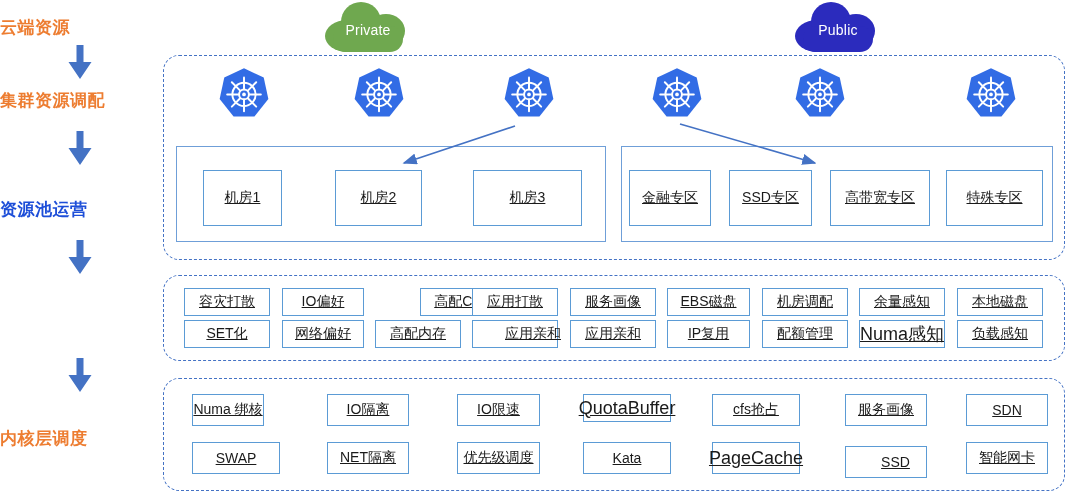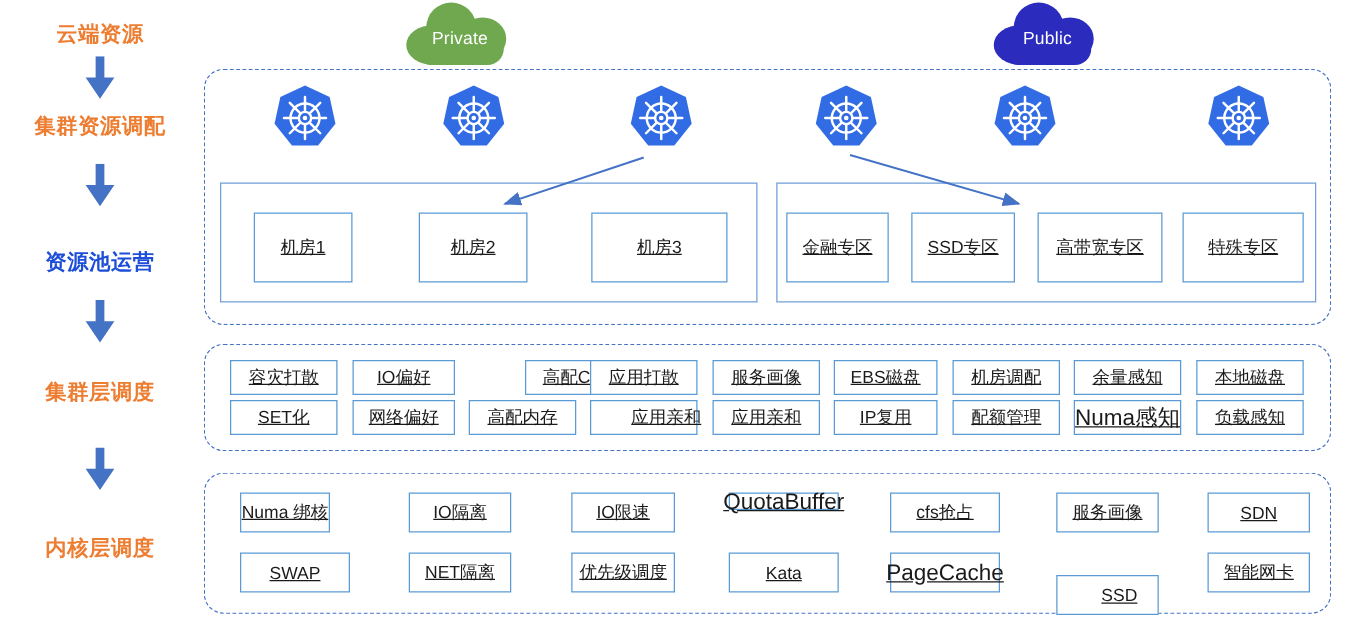--- a/index.html
+++ b/index.html
@@ -17,21 +17,20 @@
 
   
   #left-rail {
     position: absolute;
     left: 0; top: 0;
     width: 160px; height: 502px;
   }
   .rail-label {
     position: absolute;
     left: 0; width: 160px;
-    text-align: center;
     color: #ED7D31;
     font-size: 17px;
     font-weight: 700;
     letter-spacing: .5px;
     white-space: nowrap;
   }
   .rail-arrow {
     position: absolute;
     left: 66px;
     width: 28px;
@@ -112,21 +111,20 @@
     pointer-events: none;
   }
 </style>
 </head>
 <body>
 
 <div id="left-rail">
     <div class="rail-label" style="top: 16px; color: rgb(237, 125, 49);">云端资源</div>
     <div class="rail-label" style="top: 89px; color: rgb(237, 125, 49);">集群资源调配</div>
     <div class="rail-label" style="top: 198px; color: #1d4ed8;">资源池运营</div>
-    <div class="rail-label" style="top: 302px; color: rgb(237, 125, 49);">集群层调度</div>
     <div class="rail-label" style="top: 427px; color: rgb(237, 125, 49);">内核层调度</div>
     <div class="rail-arrow" style="top: 45px;"><svg viewBox="0 0 28 36" width="28" height="36">
         <path d="M10.5 0 H17.5 V17 H25.5 L14 34 L2.5 17 H10.5 Z" fill="#4472C4"></path>
       </svg></div>
     <div class="rail-arrow" style="top: 131px;"><svg viewBox="0 0 28 36" width="28" height="36">
         <path d="M10.5 0 H17.5 V17 H25.5 L14 34 L2.5 17 H10.5 Z" fill="#4472C4"></path>
       </svg></div>
     <div class="rail-arrow" style="top: 240px;"><svg viewBox="0 0 28 36" width="28" height="36">
         <path d="M10.5 0 H17.5 V17 H25.5 L14 34 L2.5 17 H10.5 Z" fill="#4472C4"></path>
       </svg></div>
@@ -286,20 +284,20 @@
 <div class="cell" style="left: 859px; top: 288px; width: 86px; height: 28px; border-color: rgb(91, 155, 213);">余量感知</div>
 <div class="cell small" style="left: 859px; top: 320px; width: 86px; height: 28px; border-color: rgb(91, 155, 213);">Numa感知</div>
 <div class="cell" style="left: 957px; top: 288px; width: 86px; height: 28px; border-color: rgb(91, 155, 213);">本地磁盘</div>
 <div class="cell" style="left: 957px; top: 320px; width: 86px; height: 28px; border-color: rgb(91, 155, 213);">负载感知</div>
 <div class="cell" style="left: 192px; top: 394px; width: 72px; height: 32px; border-color: rgb(91, 155, 213);">Numa 绑核</div>
 <div class="cell" style="left: 192px; top: 442px; width: 88px; height: 32px; border-color: rgb(91, 155, 213);">SWAP</div>
 <div class="cell" style="left: 327px; top: 394px; width: 82px; height: 32px; border-color: rgb(91, 155, 213);">IO隔离</div>
 <div class="cell" style="left: 327px; top: 442px; width: 82px; height: 32px; border-color: rgb(91, 155, 213);">NET隔离</div>
 <div class="cell" style="left: 457px; top: 394px; width: 83px; height: 32px; border-color: rgb(91, 155, 213);">IO限速</div>
 <div class="cell" style="left: 457px; top: 442px; width: 83px; height: 32px; border-color: rgb(91, 155, 213);">优先级调度</div>
-<div class="cell small" style="left: 583px; top: 394px; width: 88px; height: 14px; border-color: rgb(91, 155, 213);">QuotaBuffer</div>
+<div class="cell small" style="left: 583px; top: 394px; width: 88px; height: 28px; border-color: rgb(91, 155, 213);">QuotaBuffer</div>
 <div class="cell" style="left: 583px; top: 442px; width: 88px; height: 32px; border-color: rgb(91, 155, 213);">Kata</div>
 <div class="cell" style="left: 712px; top: 394px; width: 88px; height: 32px; border-color: rgb(91, 155, 213);">cfs抢占</div>
 <div class="cell small" style="left: 712px; top: 442px; width: 88px; height: 32px; border-color: rgb(91, 155, 213);">PageCache</div>
 <div class="cell" style="left: 845px; top: 394px; width: 82px; height: 32px; border-color: rgb(91, 155, 213);">服务画像</div>
-<div class="cell" style="left: 845px; top: 460px; width: 82px; height: 32px; border-color: rgb(91, 155, 213); padding-left: 19px;">SSD</div>
+<div class="cell" style="left: 845px; top: 446px; width: 82px; height: 32px; border-color: rgb(91, 155, 213); padding-left: 19px;">SSD</div>
 <div class="cell" style="left: 966px; top: 394px; width: 82px; height: 32px; border-color: rgb(91, 155, 213);">SDN</div>
 <div class="cell" style="left: 966px; top: 442px; width: 82px; height: 32px; border-color: rgb(91, 155, 213);">智能网卡</div>
 
 </body></html>

